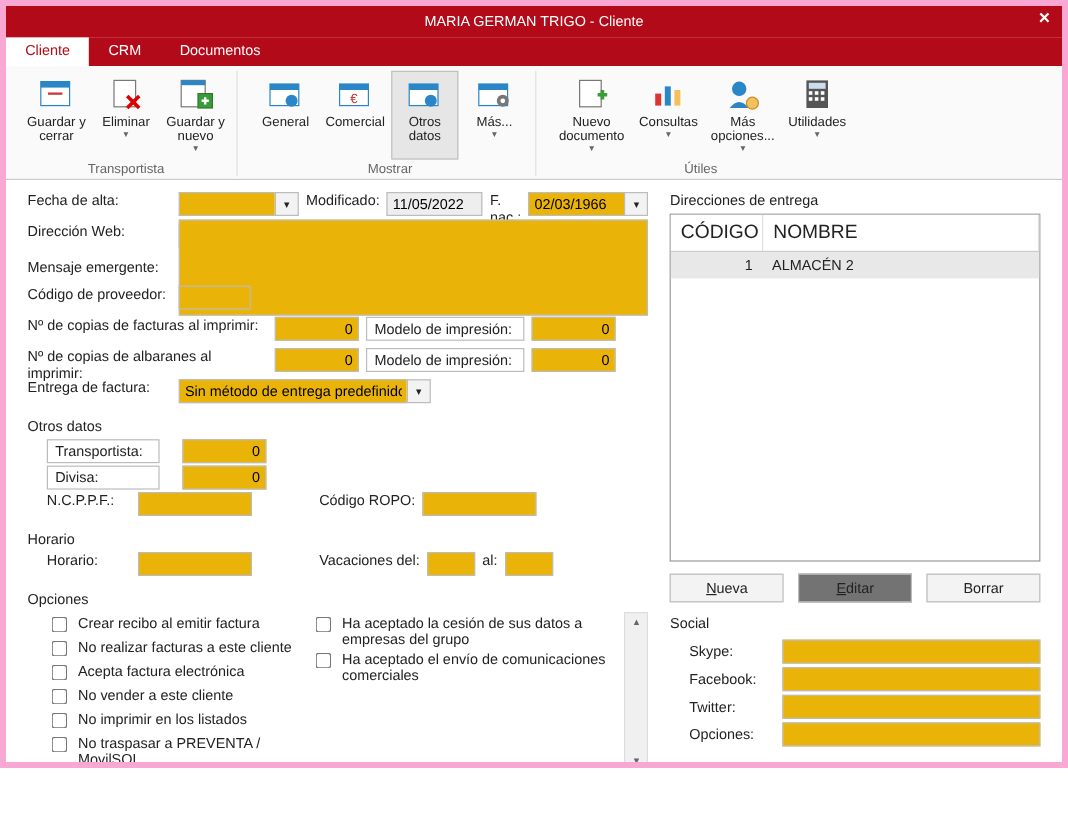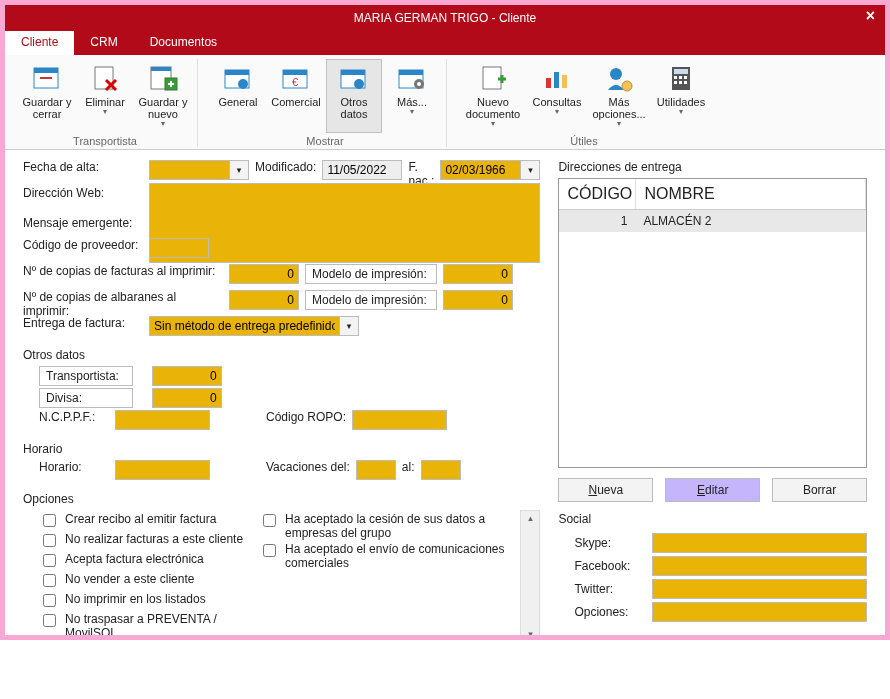--- a/index.html
+++ b/index.html
@@ -340,21 +340,21 @@
           <div style="width:60px;text-align:center">CÓDIGO</div>
           <div style="flex:1">NOMBRE</div>
         </div>
         <div class="grow">
           <div style="width:60px;text-align:right">1</div>
           <div style="flex:1">ALMACÉN 2</div>
         </div>
       </div>
       <div class="btnrow">
         <div class="wbtn"><u>N</u><span>ueva</span></div>
-        <div class="wbtn" style="background:#c4b5fd"><u>E</u><span>ditar</span></div>
+        <div class="wbtn" style="background:#737373"><u>E</u><span>ditar</span></div>
         <div class="wbtn">Borrar</div>
       </div>
 
       <div class="section-title">Social</div>
       <div class="indent">
         <div class="socrow">
             <span class="slab">Skype:</span>
             <input type="text" class="wfull" value="" style="">
           </div>
         <div class="socrow">

